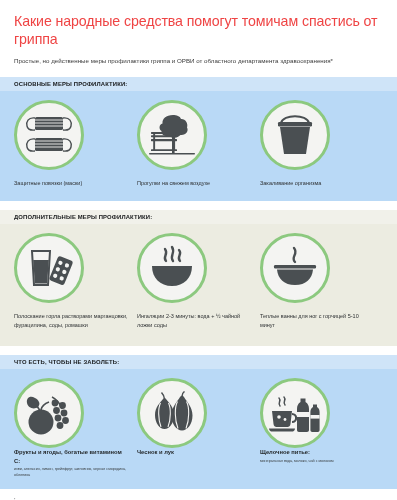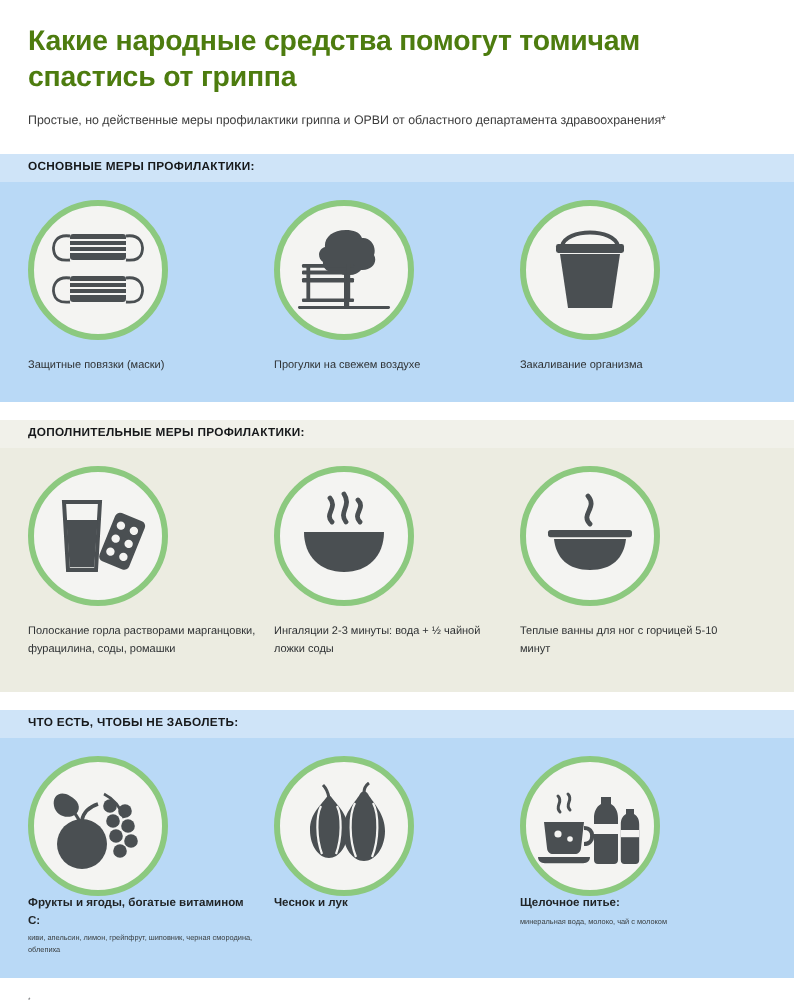--- a/index.html
+++ b/index.html
@@ -16,23 +16,23 @@
     height: 500px;
     background: #ffffff;
   }
 
   
   .header {
     padding: 13px 14px 0 14px;
   }
   .title {
     font-size: 14.2px;
-    font-weight: bold;
+    font-weight: normal;
     line-height: 1.26;
-    color: #4d7c0f;
+    color: #ef4444;
     letter-spacing: -0.1px;
   }
   .subtitle {
     margin-top: 8px;
     font-size: 6.2px;
     line-height: 1.45;
     color: #3b3b3b;
     max-width: 370px;
   }
 

